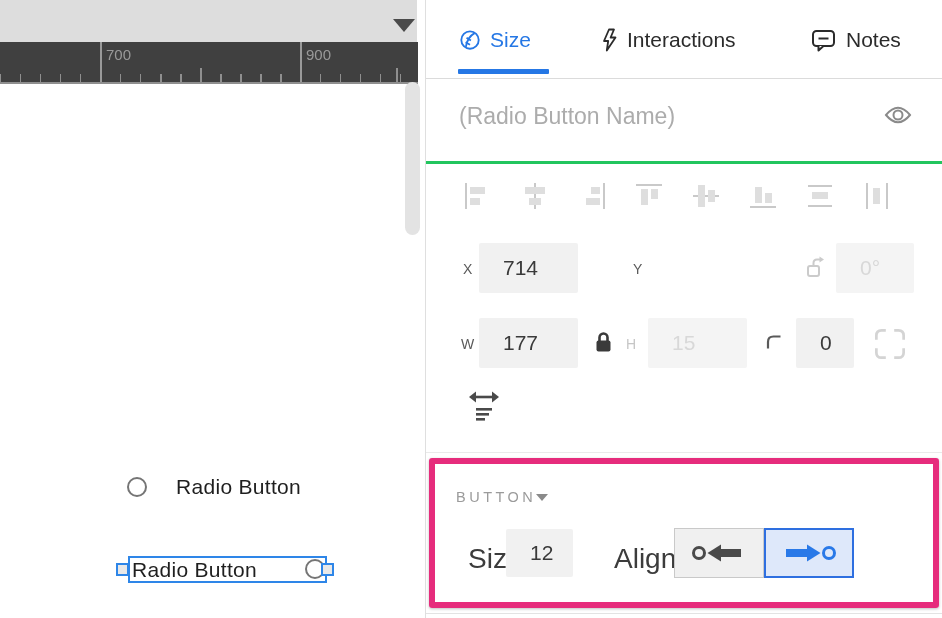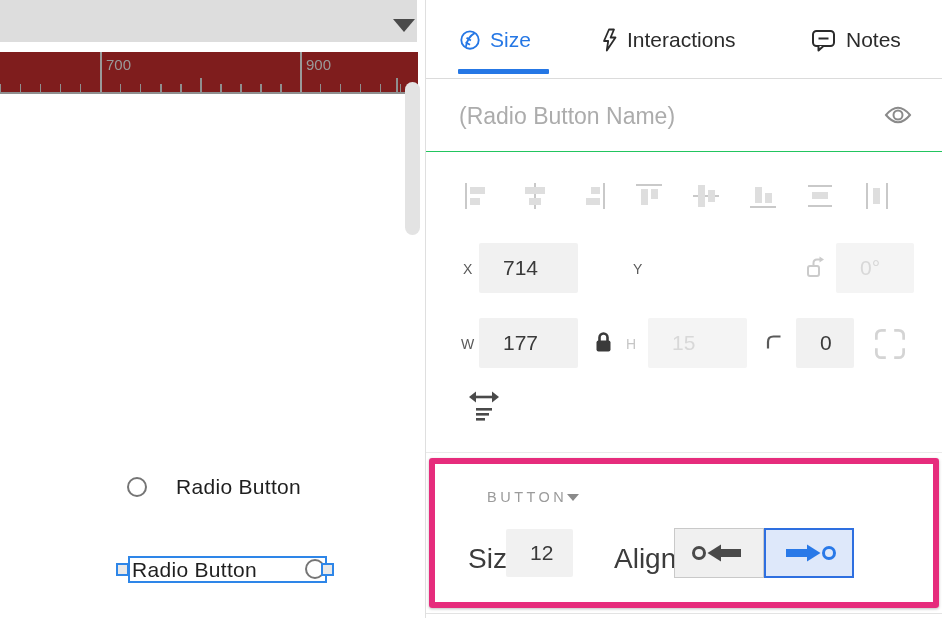--- a/index.html
+++ b/index.html
@@ -6,21 +6,21 @@
   html,body { background:#fff; }
   .stage { position:relative; width:942px; height:618px; background:#fff;
            font-family:"Liberation Sans", sans-serif; overflow:hidden; }
 
   
   .canvas { position:absolute; left:0; top:0; width:425px; height:618px; background:#fff; }
   .gray-bar { position:absolute; left:0; top:0; width:417px; height:42px; background:#DDDDDD; }
   .dd-caret { position:absolute; left:393px; top:19px; width:0; height:0;
               border-left:11px solid transparent; border-right:11px solid transparent;
               border-top:13px solid #4A4A4A; cursor:pointer; }
-  .ruler { position:absolute; left:0; top:52px; width:418px; height:42px; background:#7f1d1d;
+  .ruler { position:absolute; left:0; top:42px; width:418px; height:42px; background:#404040;
            border-bottom:2px solid #8F8F8F; }
   .ruler-ticks { position:absolute; left:0; bottom:0; width:100%; height:8px;
                  background:repeating-linear-gradient(to right,#8F8F8F 0 1.5px,transparent 1.5px 20px); }
   .tick-major { position:absolute; top:0; width:1.5px; height:40px; background:#9A9A9A; }
   .tick-mid   { position:absolute; bottom:0; width:1.5px; height:14px; background:#8F8F8F; }
   .ruler-num  { position:absolute; top:4px; font-size:15px; color:#9A9A9A; }
   .scroll-thumb { position:absolute; left:405px; top:82px; width:15px; height:153px;
                   background:#E3E3E3; border-radius:8px; }
 
   .radio-circle { position:absolute; width:20px; height:20px; border:2px solid #757575;
@@ -37,22 +37,22 @@
   .panel { position:absolute; left:425px; top:0; width:517px; height:618px;
            background:#fff; border-left:1px solid #DFDFDF; }
   .tabs { position:absolute; left:0; top:0; width:100%; height:79px;
           border-bottom:1px solid #DBDBDB; }
   .tab { position:absolute; top:28px; display:flex; align-items:center; gap:9px;
          font-size:21px; color:#2B2B2B; cursor:pointer; }
   .tab.active { color:#2577E5; }
   .tab-underline { position:absolute; left:32px; top:69px; width:91px; height:5px;
                    background:#2577E5; border-radius:1px; }
 
-  .name-row { position:absolute; left:0; top:80px; width:100%; height:72px;
-              border-bottom:1px solid #22c55e; }
+  .name-row { position:absolute; left:0; top:80px; width:100%; height:84px;
+              border-bottom:3px solid #22c55e; }
   .name-input { position:absolute; left:33px; top:17px; width:390px; height:38px;
                 border:none; outline:none; font-family:"Liberation Sans",sans-serif;
                 font-size:23px; color:#333; background:transparent; }
   .name-input::placeholder { color:#ACACAC; opacity:1; }
   .eye { position:absolute; left:458px; top:24px; cursor:pointer; }
 
   .align-row { position:absolute; left:38px; top:181px; display:flex; gap:29px; }
   .align-ic { width:28px; height:30px; cursor:pointer; }
 
   .frow { position:absolute; left:0; width:100%; height:50px; }
@@ -65,21 +65,21 @@
   .autofit { position:absolute; left:40px; top:388px; cursor:pointer; }
 
   .sect-divider { position:absolute; left:0; top:452px; width:100%; height:1px; background:#EAEAEA; }
   .bottom-divider { position:absolute; left:0; top:613px; width:100%; height:1px; background:#E3E3E3; }
 
   .pink-box { position:absolute; left:3px; top:458px; width:510px; height:150px;
               border:6px solid #E62C7C; border-radius:3px;
               box-shadow:0 1px 3px rgba(0,0,0,0.25); pointer-events:none; }
 
   .btn-header { position:absolute; left:30px; top:489px; font-size:14.5px; letter-spacing:3.5px;
-                color:#9B9B9B; display:flex; align-items:center; gap:0; cursor:pointer;margin-left:31px; }
+                color:#9B9B9B; display:flex; align-items:center; gap:0; cursor:pointer; }
   .btn-header .caret { width:0; height:0; border-left:6px solid transparent;
                        border-right:6px solid transparent; border-top:7px solid #8A8A8A; }
 
   .prop-label { position:absolute; font-size:28px; color:#3C3C3C;margin-left:12px; }
   .align-group { position:absolute; left:248px; top:528px; display:flex; }
   .al-btn { width:90px; height:50px; display:flex; align-items:center; justify-content:center;
             cursor:pointer; }
   .al-btn.left { background:#F0F0F0; border:1px solid #C9C9C9; }
   .al-btn.right { background:#DEE8FA; border:2px solid #2E6FE0; }
 </style>

